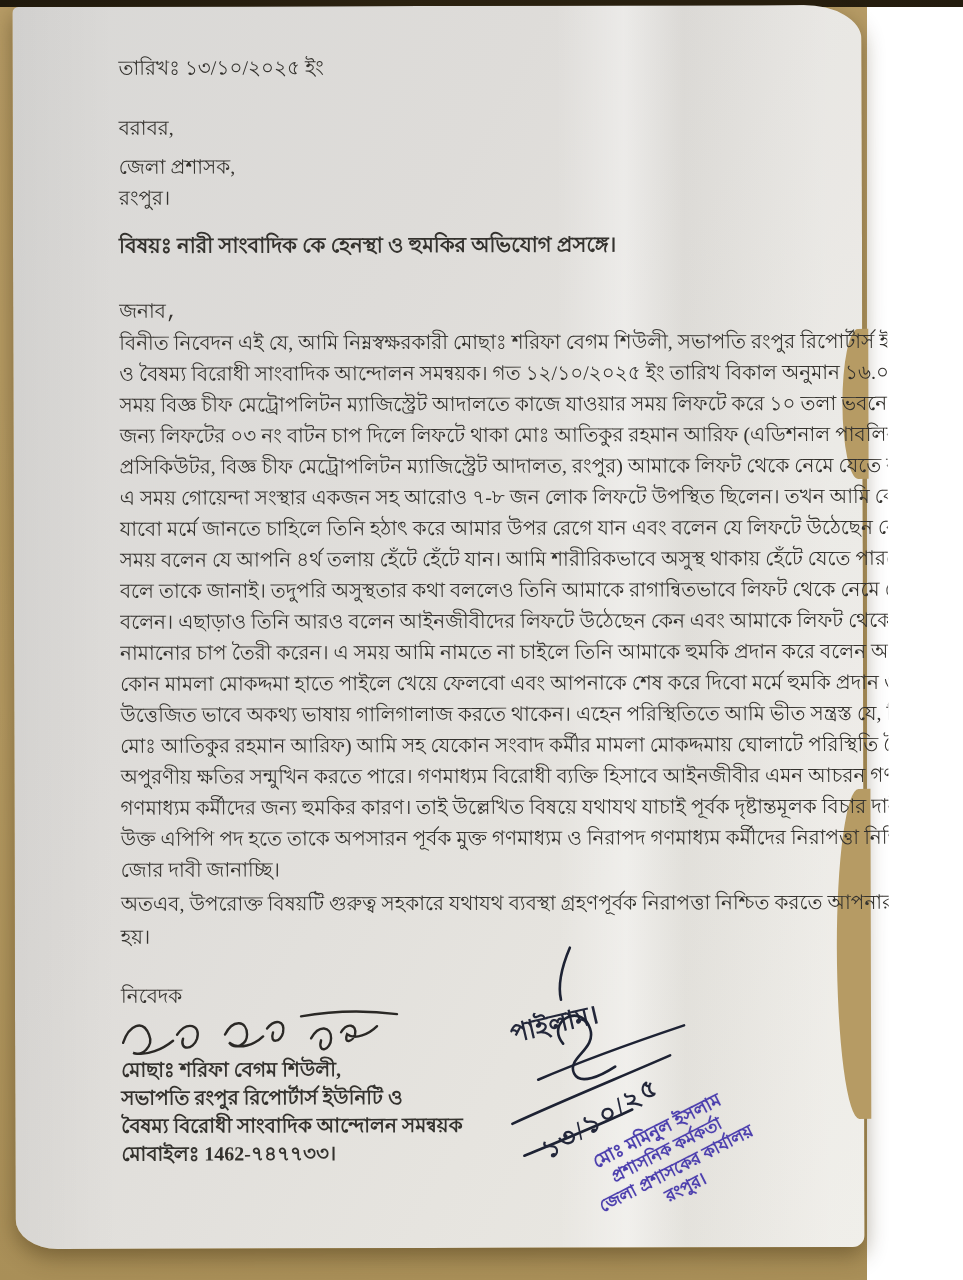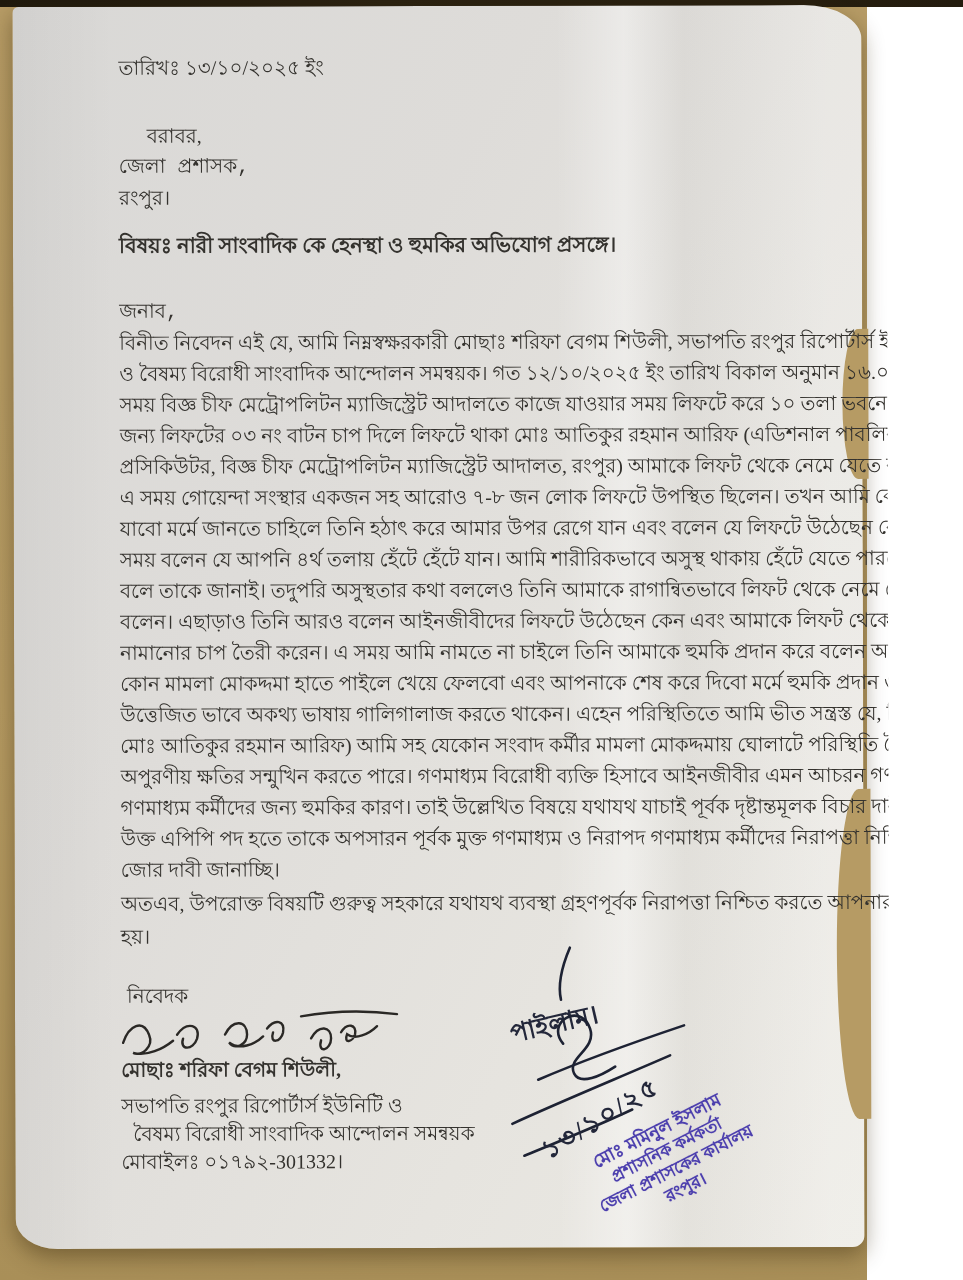--- a/index.html
+++ b/index.html
@@ -18,21 +18,21 @@
          box-shadow:0 8px 22px rgba(55,40,12,.45);
          transform:rotate(-0.15deg);}
   .bite{position:absolute;background:#b69b64;}
   .bite1{right:-6px;top:324px;width:26px;height:150px;border-radius:60% 0 0 60% / 50% 0 0 50%;}
   .bite2{right:-7px;top:784px;width:34px;height:330px;border-radius:65% 0 0 65% / 48% 0 0 52%;}
   .txt{position:absolute;color:#34322e;font-size:20px;line-height:31px;white-space:nowrap;}
   .col{left:106px;width:768px;}
   .jline{text-align:justify;text-align-last:justify;overflow:hidden;}
   .bold{font-weight:bold;}
   .sig-name{font-weight:bold;text-align:center;}
-  .sig-sub{font-weight:400;margin-top:8px;}
+  .sig-sub{font-weight:700;}
   .hand{position:absolute;color:#23273a;font-weight:600;white-space:nowrap;}
   .stamp{position:absolute;left:531px;top:1112px;width:250px;
          transform:rotate(-27deg);transform-origin:50% 50%;
          text-align:center;color:#4c3fae;font-weight:bold;font-size:17px;line-height:21px;
          font-family:"Liberation Sans","DejaVu Sans",sans-serif;
          text-shadow:0 0 1px rgba(76,63,174,.35);}
   .stamp div{white-space:nowrap;}
   svg{position:absolute;overflow:visible;}
 </style>
 </head>
@@ -40,22 +40,22 @@
 
 <div class="photo">
   <div class="topstrip"></div>
 
   <div class="paper">
     <div class="bite bite1"></div>
     <div class="bite bite2"></div>
 
     <div class="txt" style="left:106px;top:46px;">তারিখঃ ১৩/১০/২০২৫ ইং</div>
 
-    <div class="txt" style="left:106px;top:114px;margin-left:28px;">বরাবর,</div>
-    <div class="txt" style="left:106px;top:145px;font-family:Liberation Mono, monospace;">জেলা প্রশাসক,</div>
+    <div class="txt" style="left:106px;top:106px;">বরাবর,</div>
+    <div class="txt" style="left:106px;top:145px;">জেলা প্রশাসক,</div>
     <div class="txt" style="left:106px;top:176px;">রংপুর।</div>
 
     <div class="txt bold" style="left:106px;top:224px;font-size:21px;">বিষয়ঃ নারী সাংবাদিক কে হেনস্থা ও হুমকির অভিযোগ প্রসঙ্গে।</div>
 
     <div class="txt" style="left:106px;top:290px;font-family:Liberation Mono, monospace;">জনাব,</div>
 
     <div class="txt col jline" style="top:321px;">বিনীত নিবেদন এই যে, আমি নিম্নস্বক্ষরকারী মোছাঃ শরিফা বেগম শিউলী, সভাপতি রংপুর রিপোর্টার্স ইউনিটি</div>
     <div class="txt col jline" style="top:352px;">ও বৈষম্য বিরোধী সাংবাদিক আন্দোলন সমন্বয়ক। গত ১২/১০/২০২৫ ইং তারিখ বিকাল অনুমান ১৬.০০ ঘটিকার</div>
     <div class="txt col jline" style="top:383px;">সময় বিজ্ঞ চীফ মেট্রোপলিটন ম্যাজিস্ট্রেট আদালতে কাজে যাওয়ার সময় লিফটে করে ১০ তলা ভবনে ওঠার</div>
     <div class="txt col jline" style="top:414px;">জন্য লিফটের ০৩ নং বাটন চাপ দিলে লিফটে থাকা মোঃ আতিকুর রহমান আরিফ (এডিশনাল পাবলিক</div>
@@ -70,38 +70,38 @@
     <div class="txt col jline" style="top:693px;">উত্তেজিত ভাবে অকথ্য ভাষায় গালিগালাজ করতে থাকেন। এহেন পরিস্থিতিতে আমি ভীত সন্ত্রস্ত যে, তিনি (এ্যাড.</div>
     <div class="txt col jline" style="top:724px;">মোঃ আতিকুর রহমান আরিফ) আমি সহ যেকোন সংবাদ কর্মীর মামলা মোকদ্দমায় ঘোলাটে পরিস্থিতি তৈরী করে</div>
     <div class="txt col jline" style="top:755px;">অপুরণীয় ক্ষতির সন্মুখিন করতে পারে। গণমাধ্যম বিরোধী ব্যক্তি হিসাবে আইনজীবীর এমন আচরন গণমাধ্যম ও</div>
     <div class="txt col jline" style="top:786px;">গণমাধ্যম কর্মীদের জন্য হুমকির কারণ। তাই উল্লেখিত বিষয়ে যথাযথ যাচাই পূর্বক দৃষ্টান্তমূলক বিচার দাবীসহ</div>
     <div class="txt col jline" style="top:817px;">উক্ত এপিপি পদ হতে তাকে অপসারন পূর্বক মুক্ত গণমাধ্যম ও নিরাপদ গণমাধ্যম কর্মীদের নিরাপত্তা নিশ্চিতের</div>
     <div class="txt col" style="top:848px;">জোর দাবী জানাচ্ছি।</div>
 
     <div class="txt col jline" style="top:882px;">অতএব, উপরোক্ত বিষয়টি গুরুত্ব সহকারে যথাযথ ব্যবস্থা গ্রহণপূর্বক নিরাপত্তা নিশ্চিত করতে আপনার সদয় মর্জি</div>
     <div class="txt col" style="top:915px;">হয়।</div>
 
-    <div class="txt" style="left:112px;top:974px;">নিবেদক</div>
+    <div class="txt" style="left:106px;top:974px;">নিবেদক</div>
 
     <svg width="290" height="56" viewBox="0 0 290 56" style="left:100px;top:998px;">
       <g fill="none" stroke="#2a2825" stroke-width="2.4" stroke-linecap="round">
         <path d="M8,38 c6,-18 20,-24 26,-8 c5,12 -8,22 -16,18 c14,4 30,-4 40,-12"></path>
         <path d="M62,30 c10,-14 24,-10 20,4 c-4,12 -18,12 -14,0"></path>
         <path d="M110,30 c8,-16 22,-14 22,0 c0,10 -12,16 -18,8 c10,8 26,2 34,-6"></path>
         <path d="M152,24 c8,-10 18,-8 16,4 c-2,10 -14,12 -10,0"></path>
         <path d="M186,12 C220,6 252,6 282,10"></path>
         <path d="M196,34 c8,-14 20,-12 20,0 c0,12 -14,16 -10,2"></path>
         <path d="M226,28 c6,-10 16,-8 14,2 c-2,8 -12,10 -8,0 c8,6 22,0 30,-8"></path>
       </g>
     </svg>
 
     <div class="txt sig-name" style="left:106px;top:1048px;">মোছাঃ শরিফা বেগম শিউলী,</div>
     <div class="txt sig-sub" style="left:106px;top:1076px;">সভাপতি রংপুর রিপোর্টার্স ইউনিটি ও</div>
-    <div class="txt sig-sub" style="left:118px;top:1104px;">বৈষম্য বিরোধী সাংবাদিক আন্দোলন সমন্বয়ক</div>
-    <div class="txt sig-sub" style="left:106px;top:1132px;">মোবাইলঃ ০১৭৯২-301332।</div>
+    <div class="txt sig-sub" style="left:106px;top:1104px;">বৈষম্য বিরোধী সাংবাদিক আন্দোলন সমন্বয়ক</div>
+    <div class="txt sig-sub" style="left:106px;top:1132px;">মোবাইলঃ 1462-৭৪৭৭৩৩।</div>
 
     <div class="hand" style="left:495px;top:998px;font-size:26px;transform:rotate(-13deg);">পাইলাম।</div>
 
     <svg width="230" height="235" viewBox="0 0 230 235" style="left:483px;top:928px;">
       <g fill="none" stroke="#1d2233" stroke-width="2.6" stroke-linecap="round">
         <path d="M72,14 C66,28 59,48 63,66"></path>
         <path d="M65,110 c-18,-22 18,-42 27,-15 c7,21 -24,29 -16,45 c6,12 27,2 41,-7"></path>
         <path d="M40,146 C82,128 150,104 186,92"></path>
         <path d="M14,190 C62,168 126,142 172,122"></path>
         <path d="M26,222 C60,208 100,192 134,176"></path>

